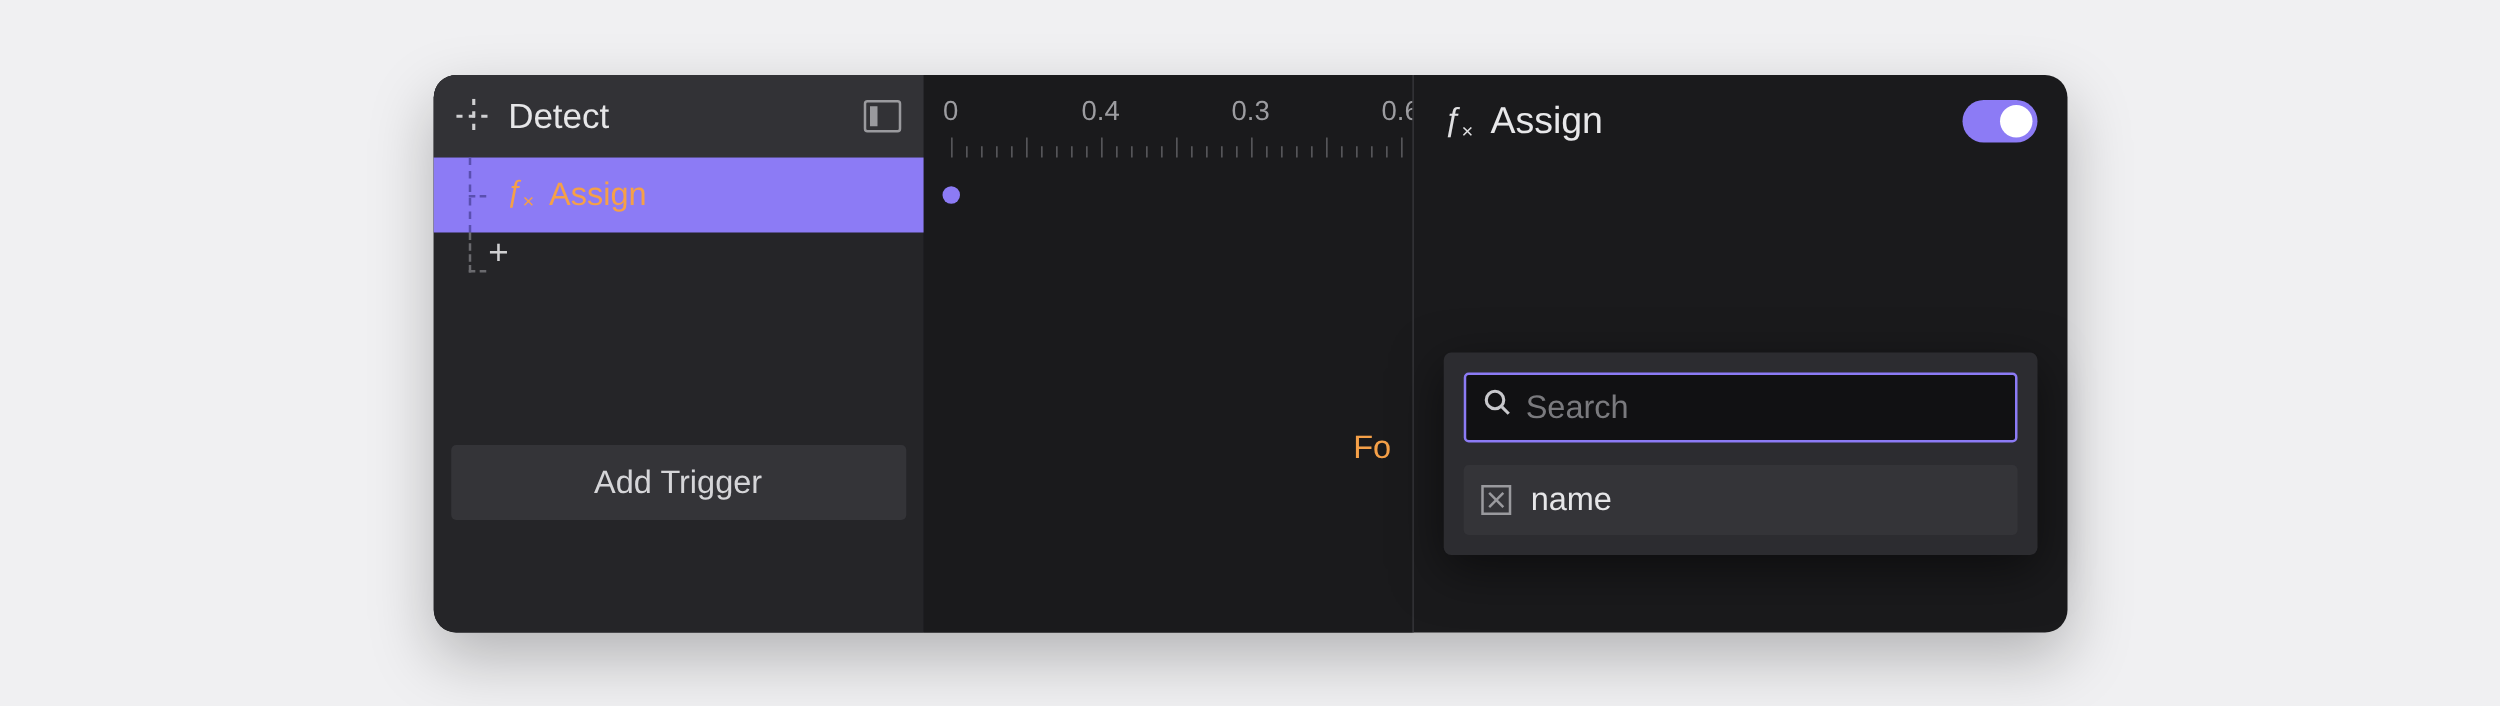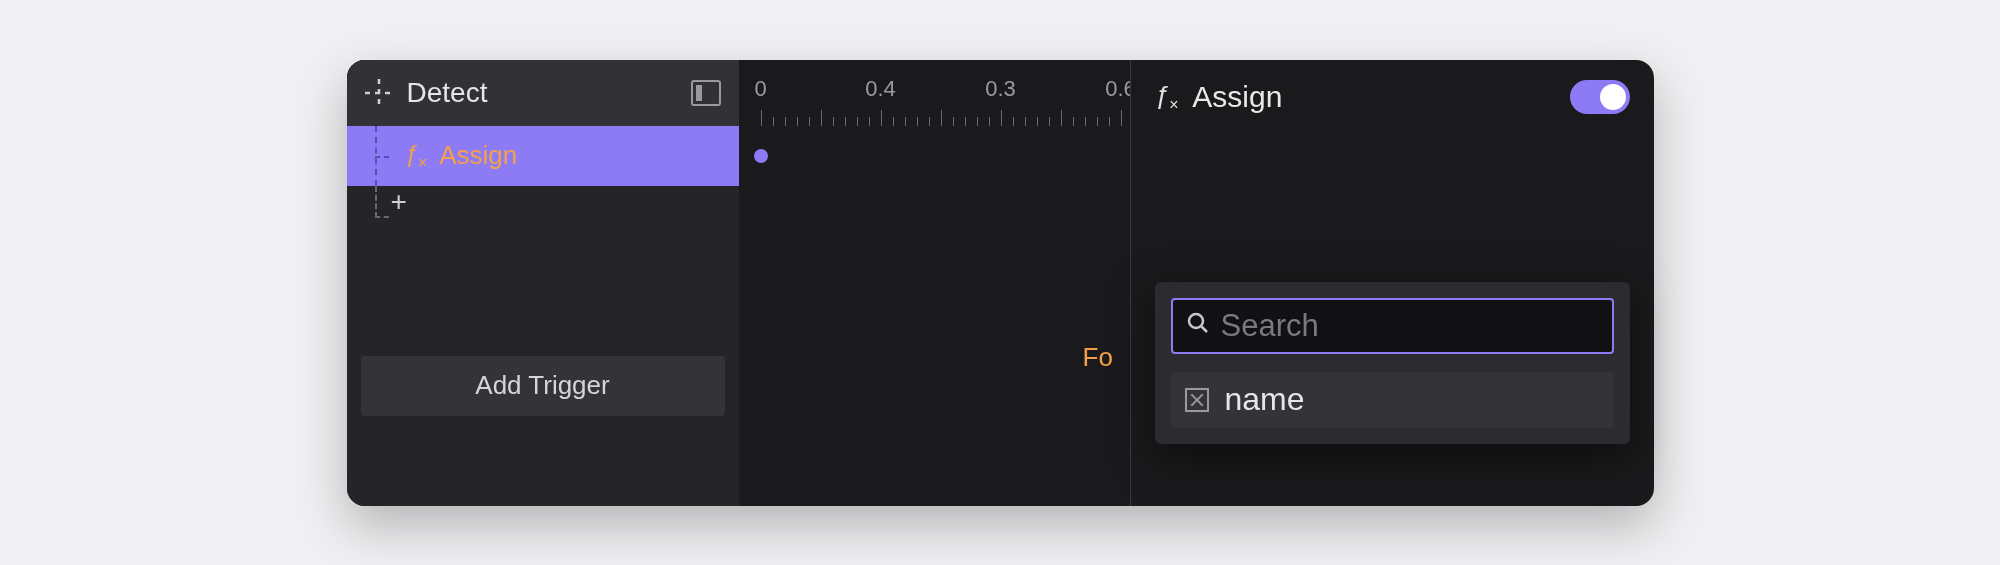--- a/index.html
+++ b/index.html
@@ -270,21 +270,21 @@
   padding: 0 14px;
   gap: 12px;
   margin-bottom: 18px;
 }
 .search-box input {
   flex: 1;
   background: transparent;
   border: none;
   outline: none;
   color: #e6e6e8;
-  font-size: 31px;
+  font-size: 26px;
 }
 .search-box input::placeholder { color: #7a7a7e; }
 .search-icon {
   color: #c8c8cc;
   font-size: 24px;
 }
 .option-row {
   height: 56px;
   background: #343438;
   display: flex;
@@ -306,21 +306,21 @@
   background: #9a9a9e;
   width: 2px;
   height: 16px;
   left: 9px;
   top: 2px;
 }
 .var-icon::before { transform: rotate(45deg); }
 .var-icon::after { transform: rotate(-45deg); }
 .option-label {
   color: #e6e6e8;
-  font-size: 32px;
+  font-size: 26px;
 }
 </style>
 </head>
 <body>
 
 <div class="panel">
 
   <div class="left-col">
     <div class="detect-header">
       <span class="detect-icon">

